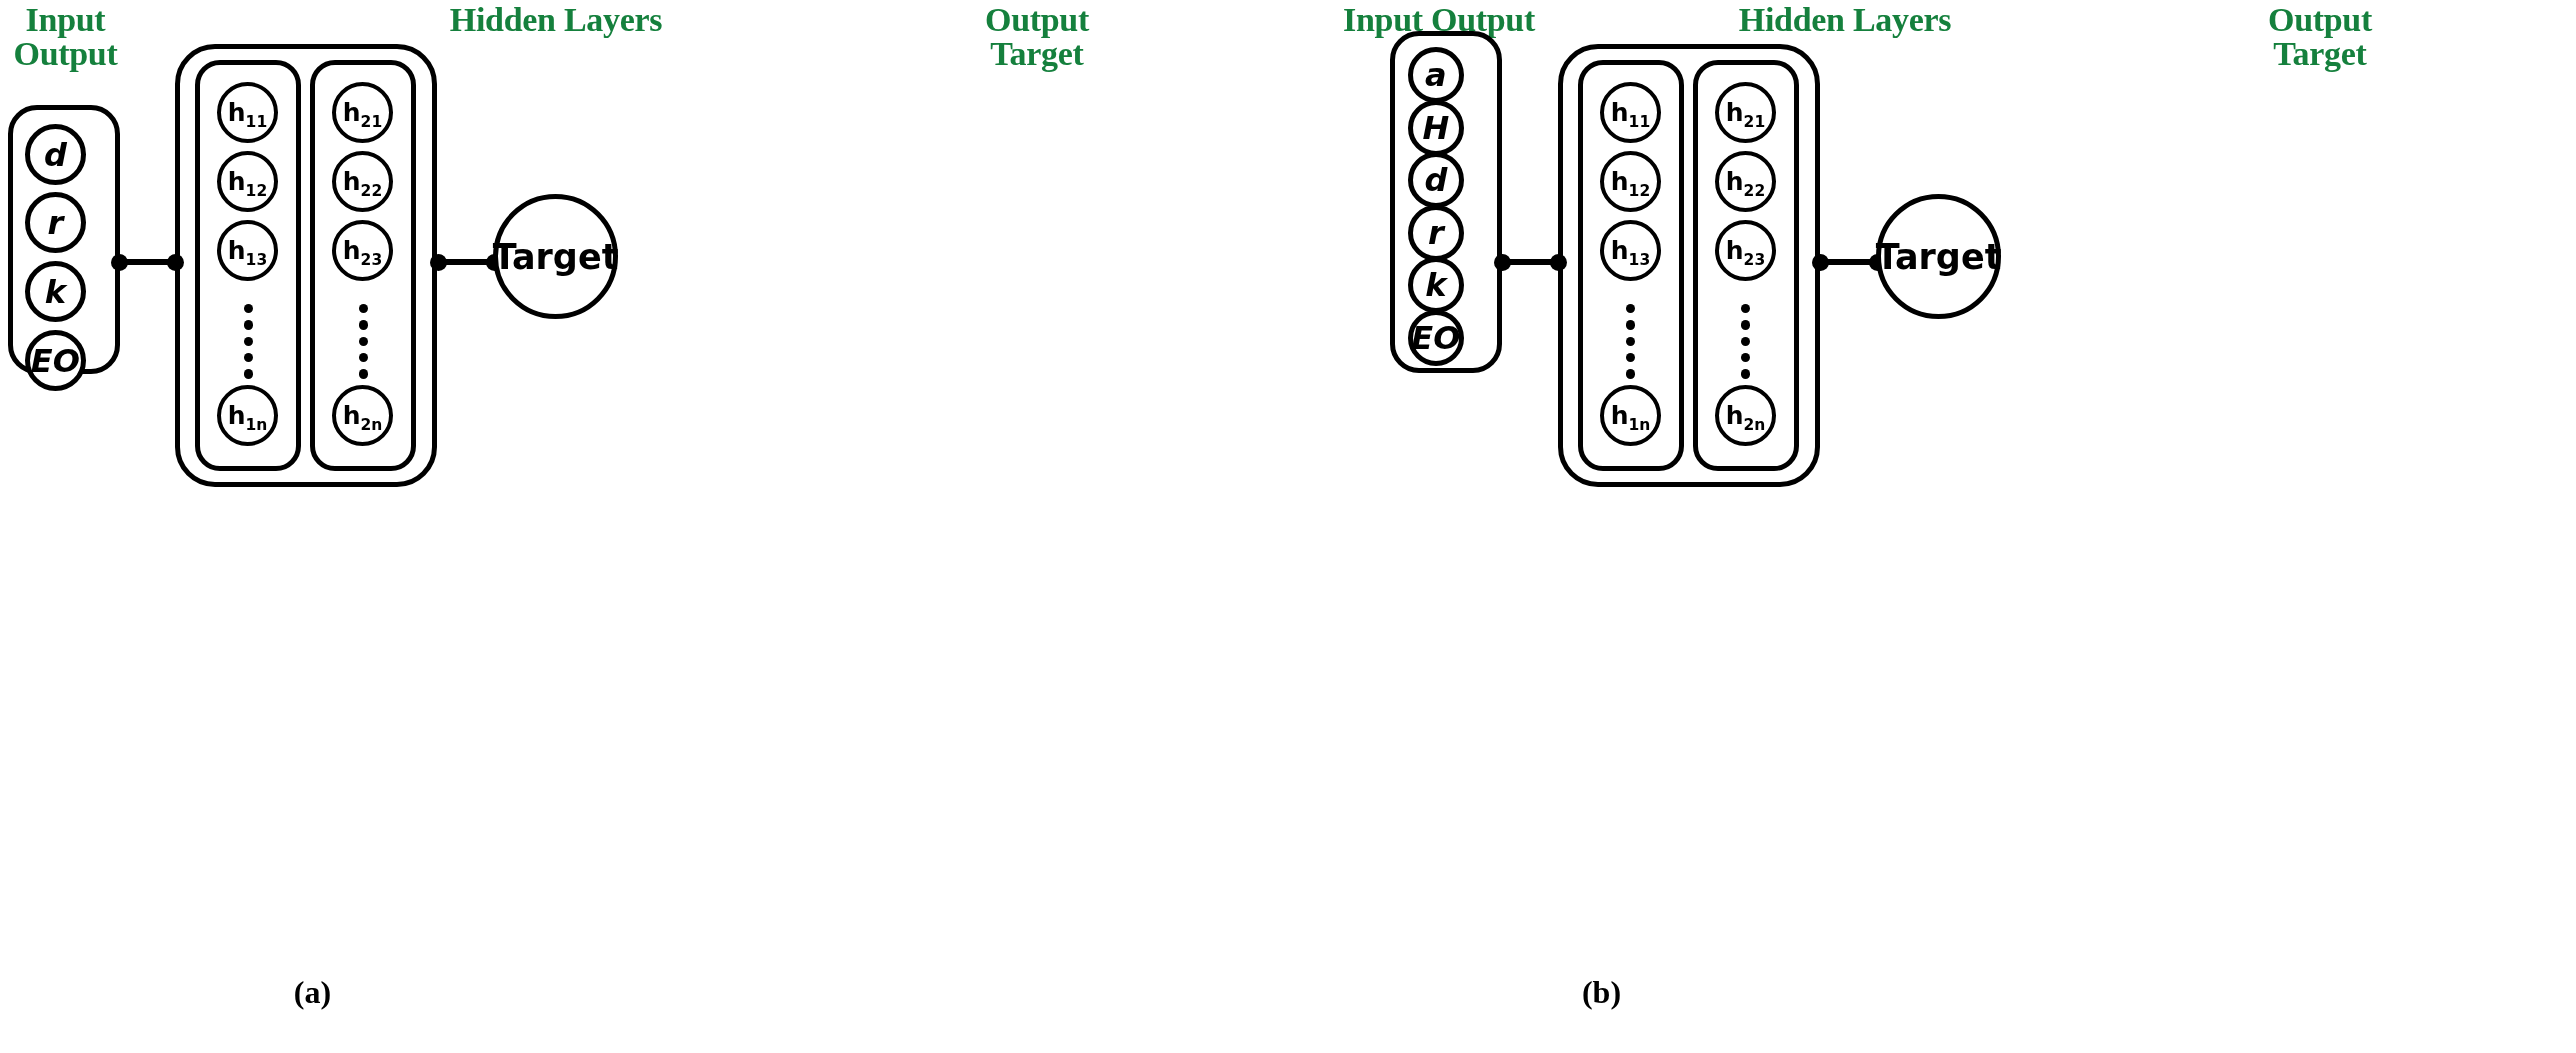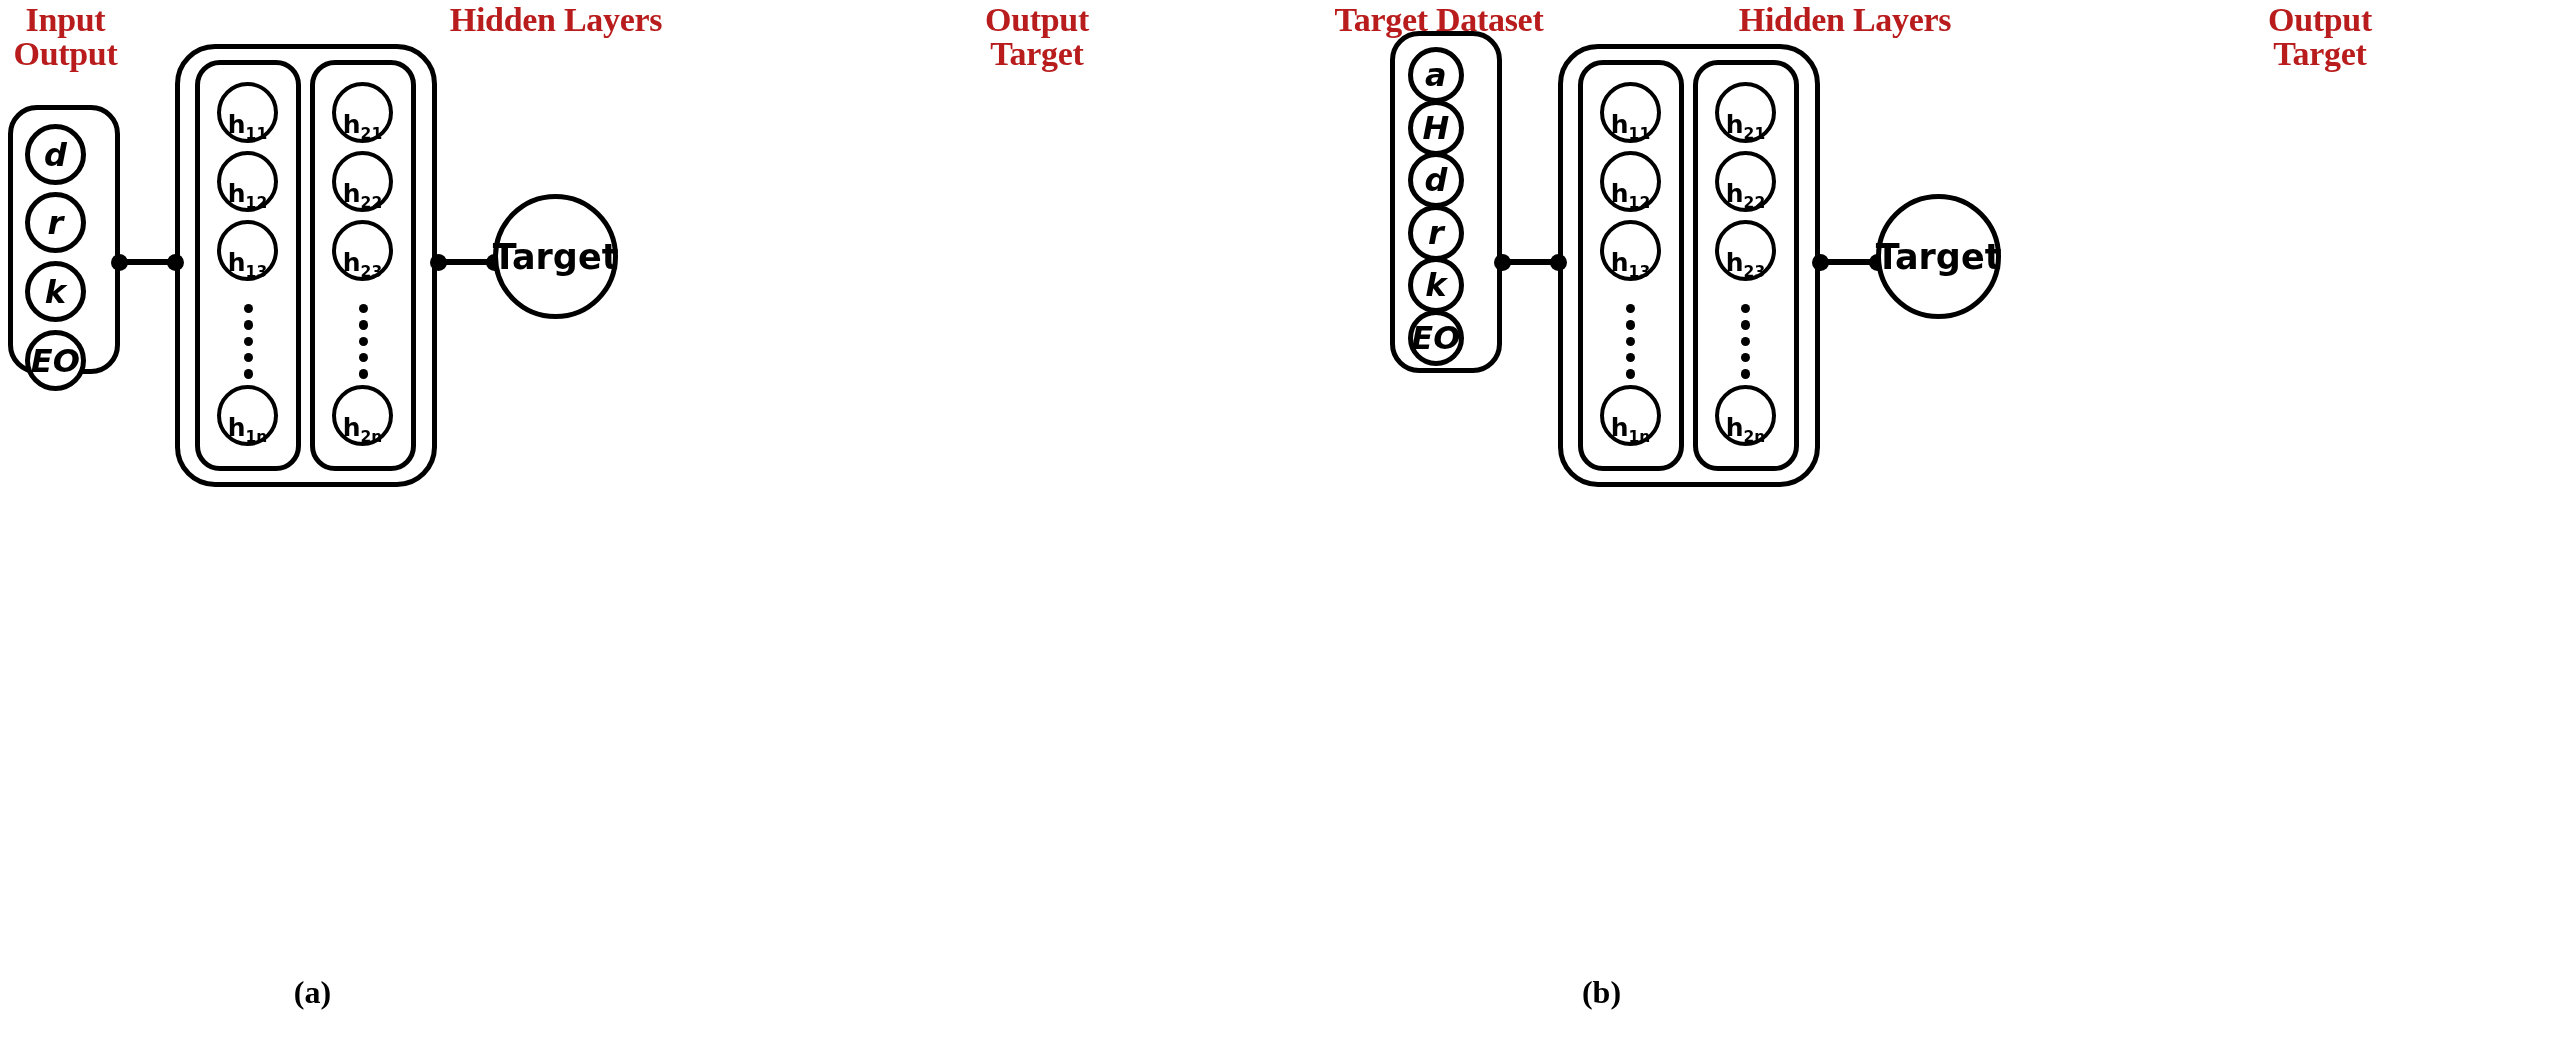--- a/index.html
+++ b/index.html
@@ -6,21 +6,21 @@
   body{width:2576px;height:1053px;font-family:"Liberation Serif",serif;overflow:hidden;}
   .fig{position:relative;width:2576px;height:1053px;background:#fff;}
 
   .panel{position:absolute;top:0;height:1053px;}
   #panel-a{left:0;width:1287px;}
   #panel-b{left:1289px;width:1287px;}
 
   .hdr{
     position:absolute;text-align:center;
     font-family:"Liberation Serif",serif;
-    font-weight:bold;color:#b91c1c;
+    font-weight:bold;color:#15803d;
     font-size:34px;line-height:1.02;
     letter-spacing:-0.3px;
   }
 
   .rbox{
     position:absolute;box-sizing:border-box;
     border:5.6px solid #000;border-radius:29px;background:transparent;
   }
   .rbox.thin{border-width:5px;border-radius:25px;}
   .rbox.outer{border-width:5.6px;border-radius:40px;}
@@ -35,21 +35,20 @@
   .node.inp{
     font-family:"DejaVu Sans",sans-serif;
     font-weight:bold;font-style:italic;
     font-size:32px;letter-spacing:0.3px;
   }
   .node.hid{
     border-width:4.4px;
     font-family:"DejaVu Sans",sans-serif;
     font-weight:bold;font-style:normal;
     font-size:25px;
-    align-items:flex-end;
   }
   .node.hid sub{font-size:0.62em;font-weight:bold;line-height:0;}
   .node.target{
     border-width:5px;
     font-family:"DejaVu Sans",sans-serif;
     font-weight:bold;font-size:35px;
   }
 
   .vdots{position:absolute;display:flex;flex-direction:column;
          align-items:center;justify-content:space-between;}
@@ -142,21 +141,21 @@
     <div class="pin" style="left:486px;top:254px;"></div>
 
     <div class="node target" style="left:493px;top:194px;width:125px;height:125px;">Target</div>
 
     <div class="caption" style="left:250px;top:974px;width:125px;">(a)</div>
   </div>
 
   <div class="panel" id="panel-b">
 
     <div class="hdr" style="left:0px;top:2.5px;width:300px;">
-      <div>Target Dataset</div>
+      <div>Input Output</div>
     </div>
     <div class="hdr" style="left:356px;top:2.5px;width:400px;">Hidden Layers</div>
     <div class="hdr" style="left:931px;top:2.5px;width:200px;">
       <div>Output</div>
       <div>Target</div>
     </div>
 
     <div class="rbox" style="left:101px;top:31px;width:112px;height:342px;"></div>
     <div class="node inp" style="left:119px;top:47px;width:56px;height:56px;">a</div>
     <div class="node inp" style="left:119px;top:100px;width:56px;height:56px;">H</div>

